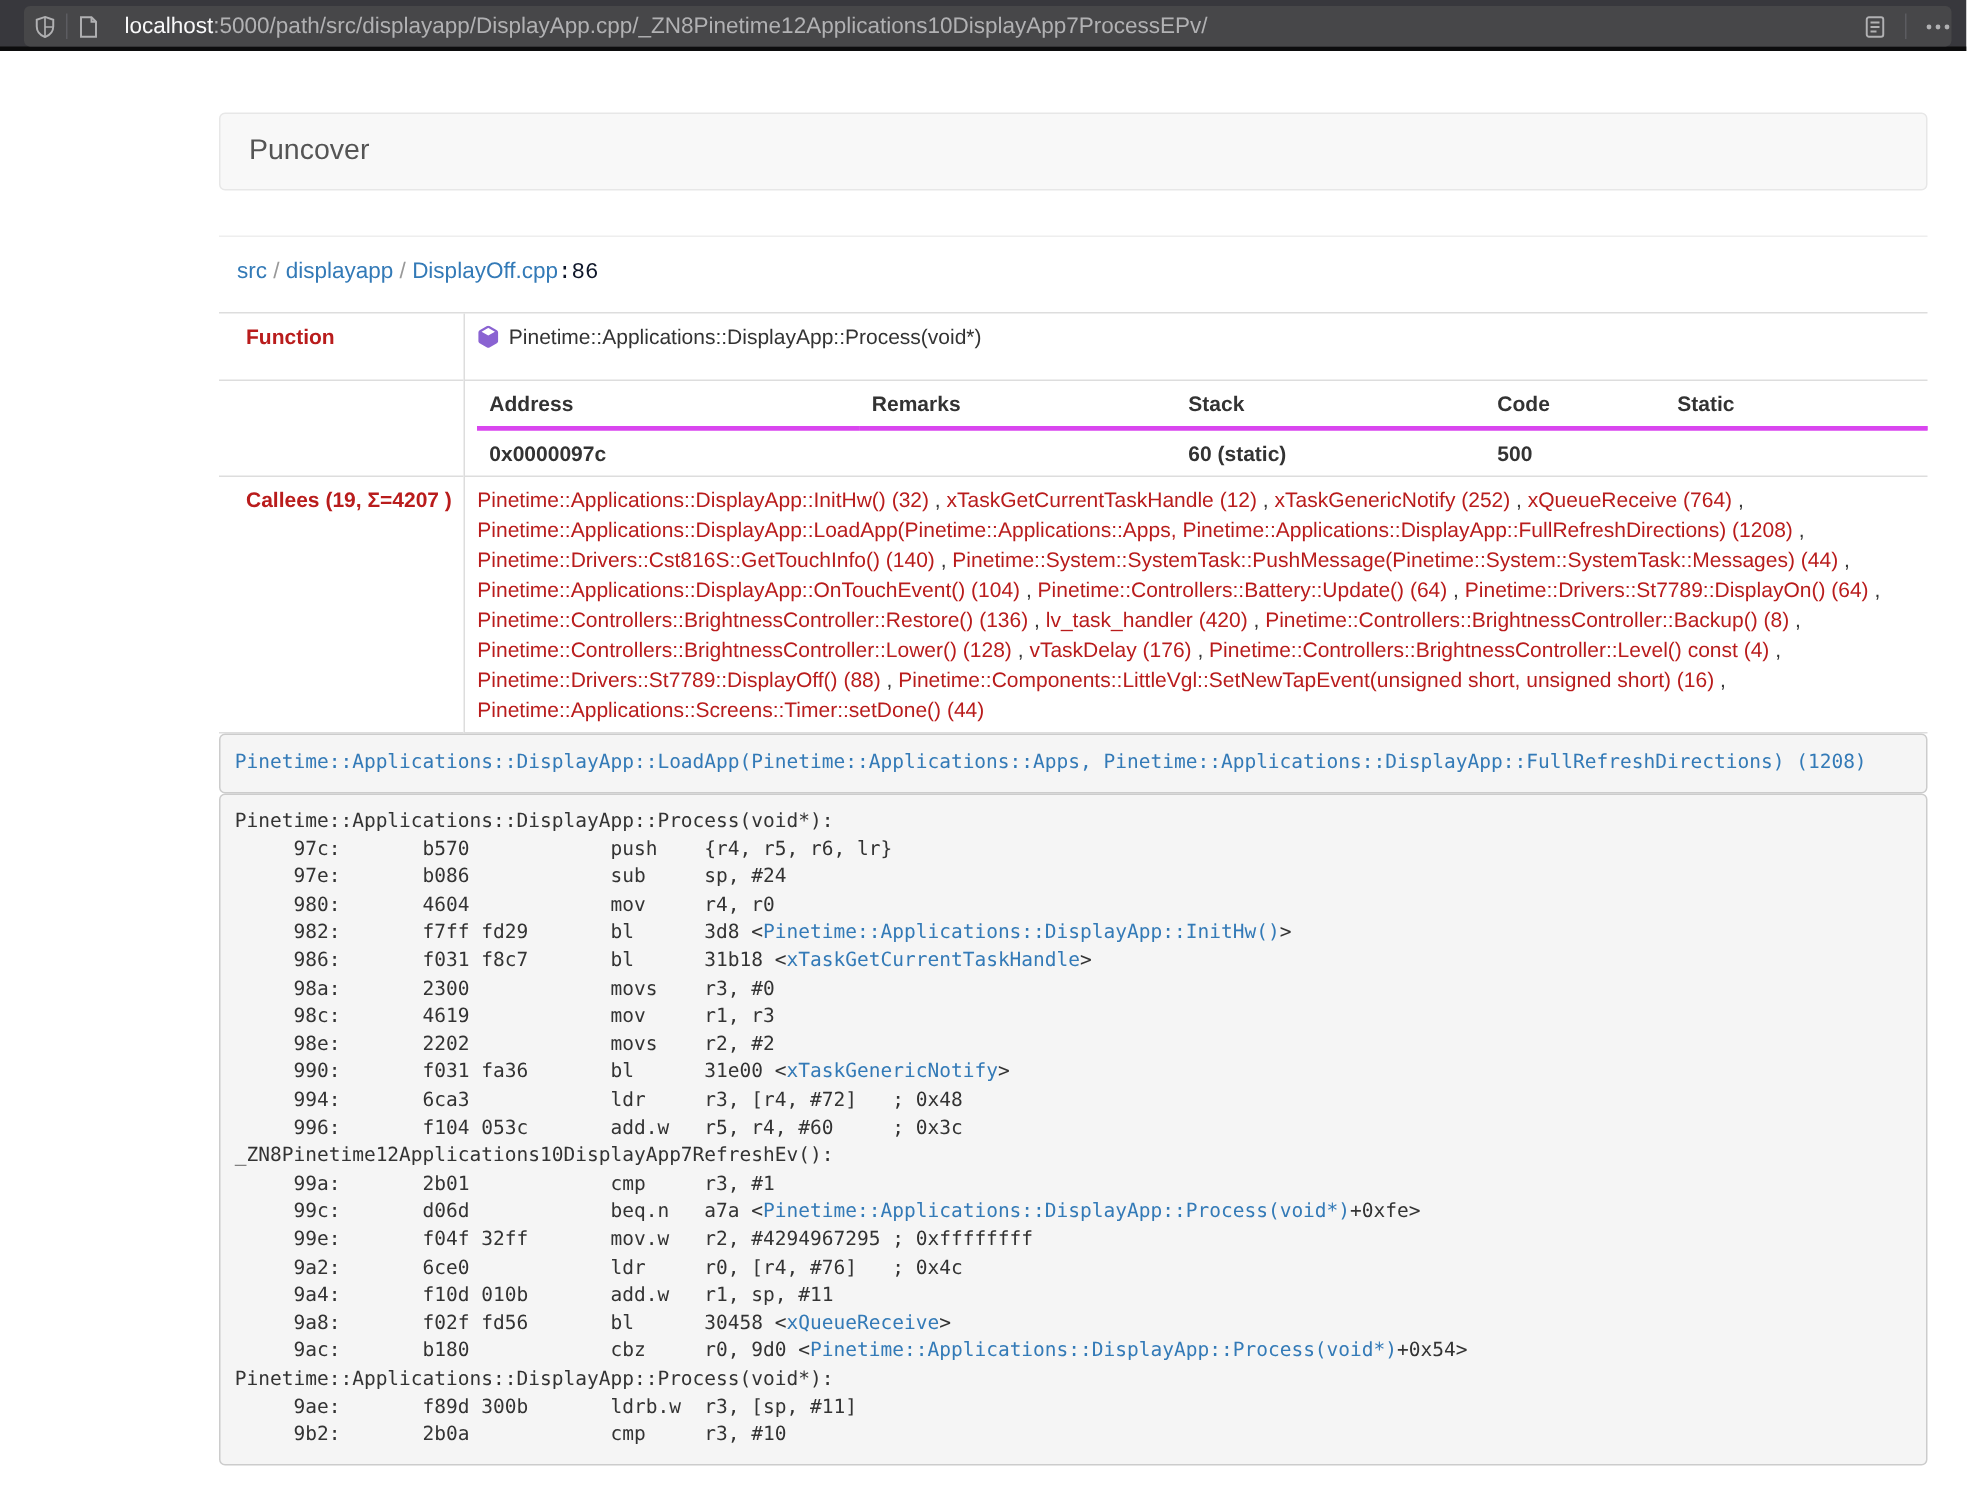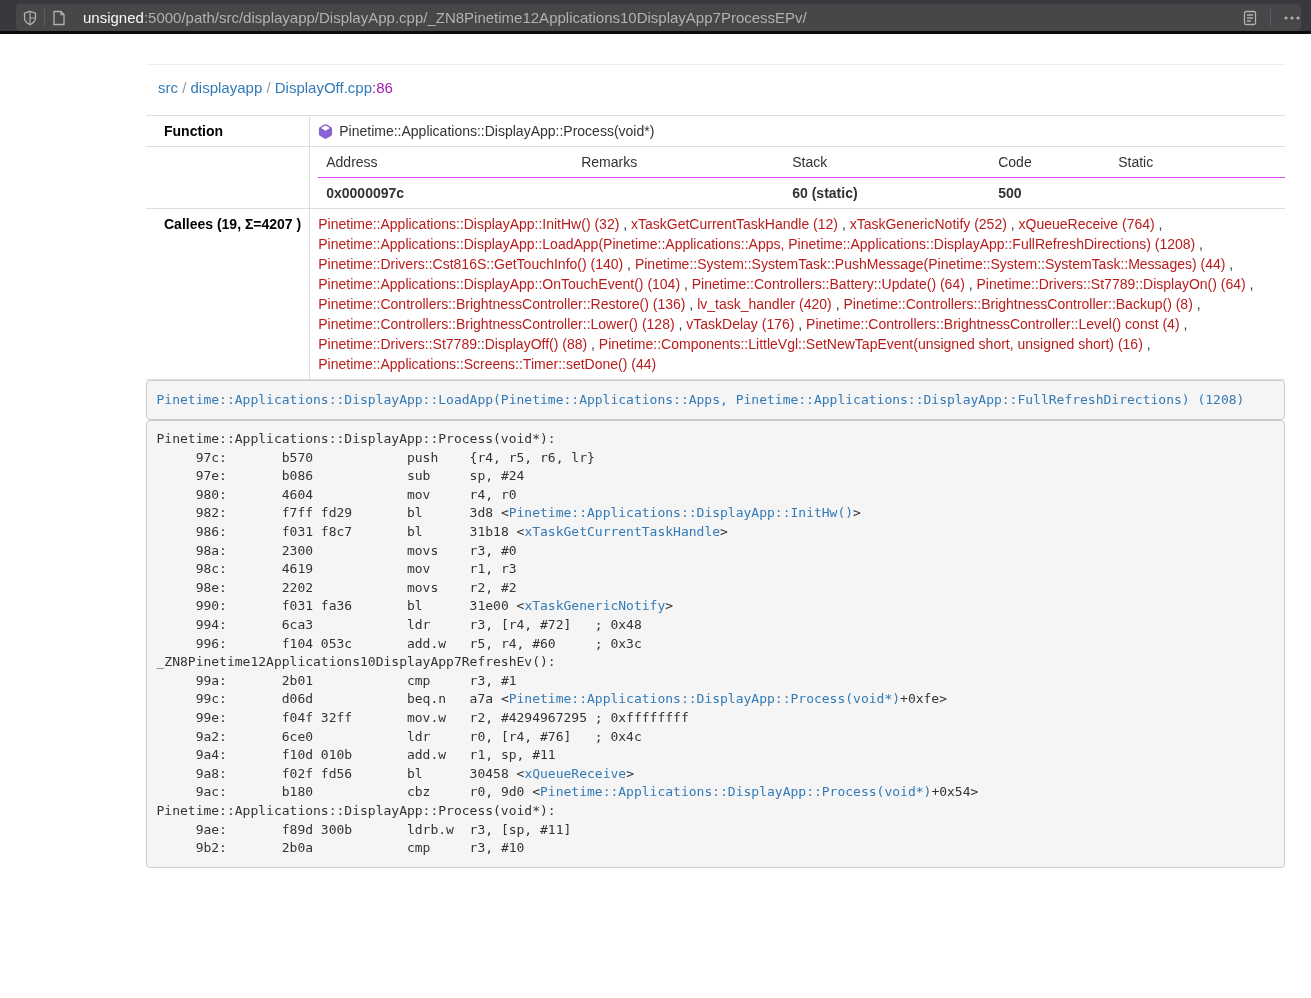--- a/index.html
+++ b/index.html
@@ -48,49 +48,49 @@
     background: #f8f8f8; border: 1px solid #e7e7e7; border-radius: 4px;
     display: flex; align-items: center;
   }
   .brand { padding-left: 19px; font-size: 19px; color: #555; }
 
   hr.rule { border: none; border-top: 1px solid #eeeeee; margin: 30px 0 0 0; }
 
   .breadcrumb { margin: 14px 0 0 0; padding-left: 12px; font-size: 15px; height: 20px; }
   .breadcrumb a { color: #337ab7; text-decoration: none; }
   .bc-sep { color: #999; }
-  .bc-suffix { color: #a21caf; }
+  .bc-suffix { color: #0f172a; font-family: Liberation Mono, monospace; }
 
   table.fn-table {
     margin-top: 16px; width: 100%;
     border-collapse: collapse; border-spacing: 0;
     font-size: 14px;
     border-bottom: 1px solid #ddd;
   }
   table.fn-table > tbody > tr > th,
   table.fn-table > tbody > tr > td {
     border-top: 1px solid #ddd; text-align: left; vertical-align: top;
     font-weight: normal; line-height: 20px;
   }
   table.fn-table > tbody > tr > th.rowhead {
-    width: 146px; padding: 5px 8px 5px 18px; font-weight: bold; color: #000000;
+    width: 146px; padding: 5px 8px 19px 18px; font-weight: bold; color: #b91c1c;
     white-space: nowrap;
   }
   table.fn-table > tbody > tr > td.rowval {
     border-left: 1px solid #ddd; padding: 5px 8px;
   }
   table.fn-table > tbody > tr > td.rowval.noPad { padding: 0 0 0 8px; }
 
   table.inner {
     width: 100%; border-collapse: collapse; font-size: 14px;
   }
   table.inner th, table.inner td {
     text-align: left; padding: 5px 8px; line-height: 20px; font-weight: bold;
   }
-  table.inner thead th { font-weight: normal; border-bottom: 1px solid #d946ef; }
+  table.inner thead th { font-weight: bold; border-bottom: 3px solid #d946ef; }
   table.inner .c-address { width: 255px; }
   table.inner .c-remarks { width: 211px; }
   table.inner .c-stack   { width: 206px; }
   table.inner .c-code    { width: 120px; margin-left: 44px; }
 
   .fn-name-cell { display: flex; align-items: center; }
   .pkg-icon { margin-right: 6px; flex: 0 0 auto; display: inline-flex; }
 
   .callees a { color: #b91c1c; text-decoration: none; }
   .callees { line-height: 20px; }
@@ -118,40 +118,43 @@
         <path d="M8 1.3 V14.7 M8 8 H13.2" stroke-width="1.1"></path>
       </svg>
     </div>
     <div class="vsep"></div>
     <div class="icon-btn">
       <svg width="14" height="16" viewBox="0 0 14 16" fill="none" stroke="#b1b1b3" stroke-width="1.3">
         <path d="M2 1.5 H9 L12 4.5 V14.5 H2 Z"></path>
         <path d="M9 1.5 V4.5 H12"></path>
       </svg>
     </div>
-    <div class="url-text"><span class="host">unsigned</span><span class="path">:5000/path/src/displayapp/DisplayApp.cpp/_ZN8Pinetime12Applications10DisplayApp7ProcessEPv/</span></div>
+    <div class="url-text"><span class="host">localhost</span><span class="path">:5000/path/src/displayapp/DisplayApp.cpp/_ZN8Pinetime12Applications10DisplayApp7ProcessEPv/</span></div>
   </div>
   <div class="reader-btn">
     <svg width="14" height="16" viewBox="0 0 14 16" fill="none" stroke="#b1b1b3" stroke-width="1.3">
       <rect x="1.5" y="1.5" width="11" height="13" rx="1.5"></rect>
       <path d="M4 5 H10 M4 8 H10 M4 11 H8"></path>
     </svg>
   </div>
   <div class="rsep"></div>
   <div class="menu-dots">
     <svg width="16" height="4" viewBox="0 0 16 4" fill="#b1b1b3">
       <circle cx="2" cy="2" r="1.6"></circle>
         <circle cx="8" cy="2" r="1.6"></circle>
         <circle cx="14" cy="2" r="1.6"></circle>
     </svg>
   </div>
 </div>
 
 <div class="container">
 
+  <div class="navbar-box">
+    <span class="brand">Puncover</span>
+  </div>
 
   <hr class="rule">
 
   <div class="breadcrumb"><a href="#">src</a><span class="bc-sep"> / </span><a href="#">displayapp</a><span class="bc-sep"> / </span><a href="#">DisplayOff.cpp</a><span class="bc-suffix">:86</span></div>
 
   <table class="fn-table">
     <tbody>
       <tr>
         <th class="rowhead">Function</th>
         <td class="rowval">

